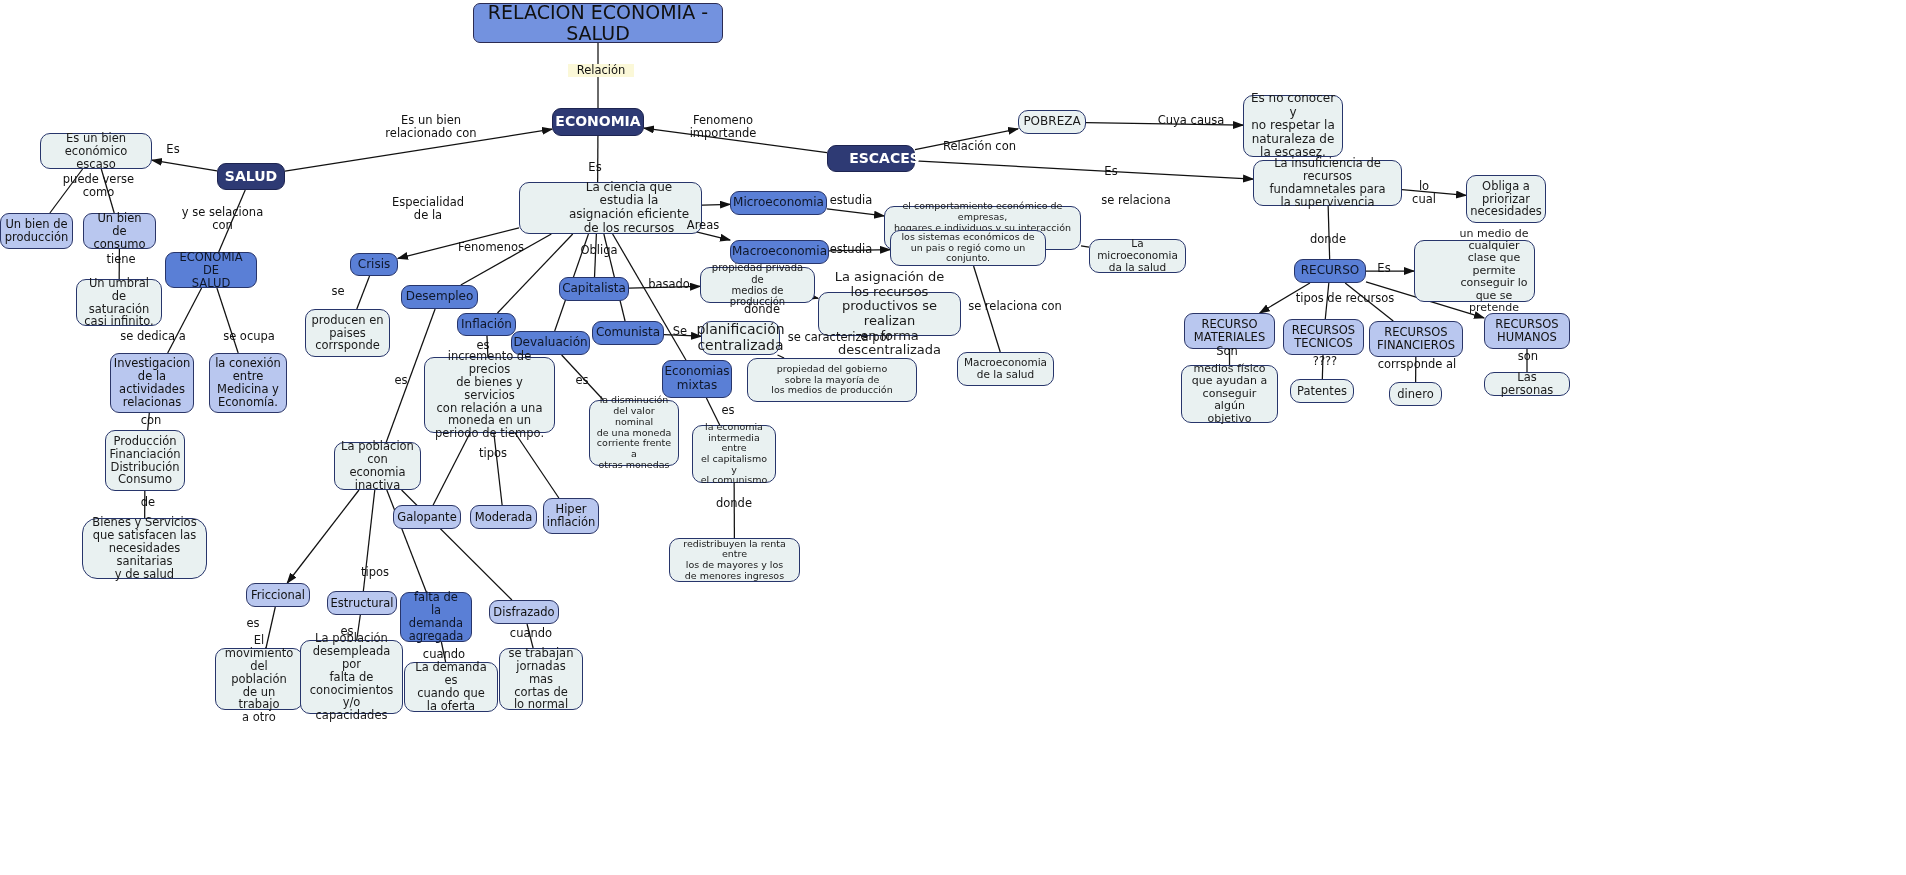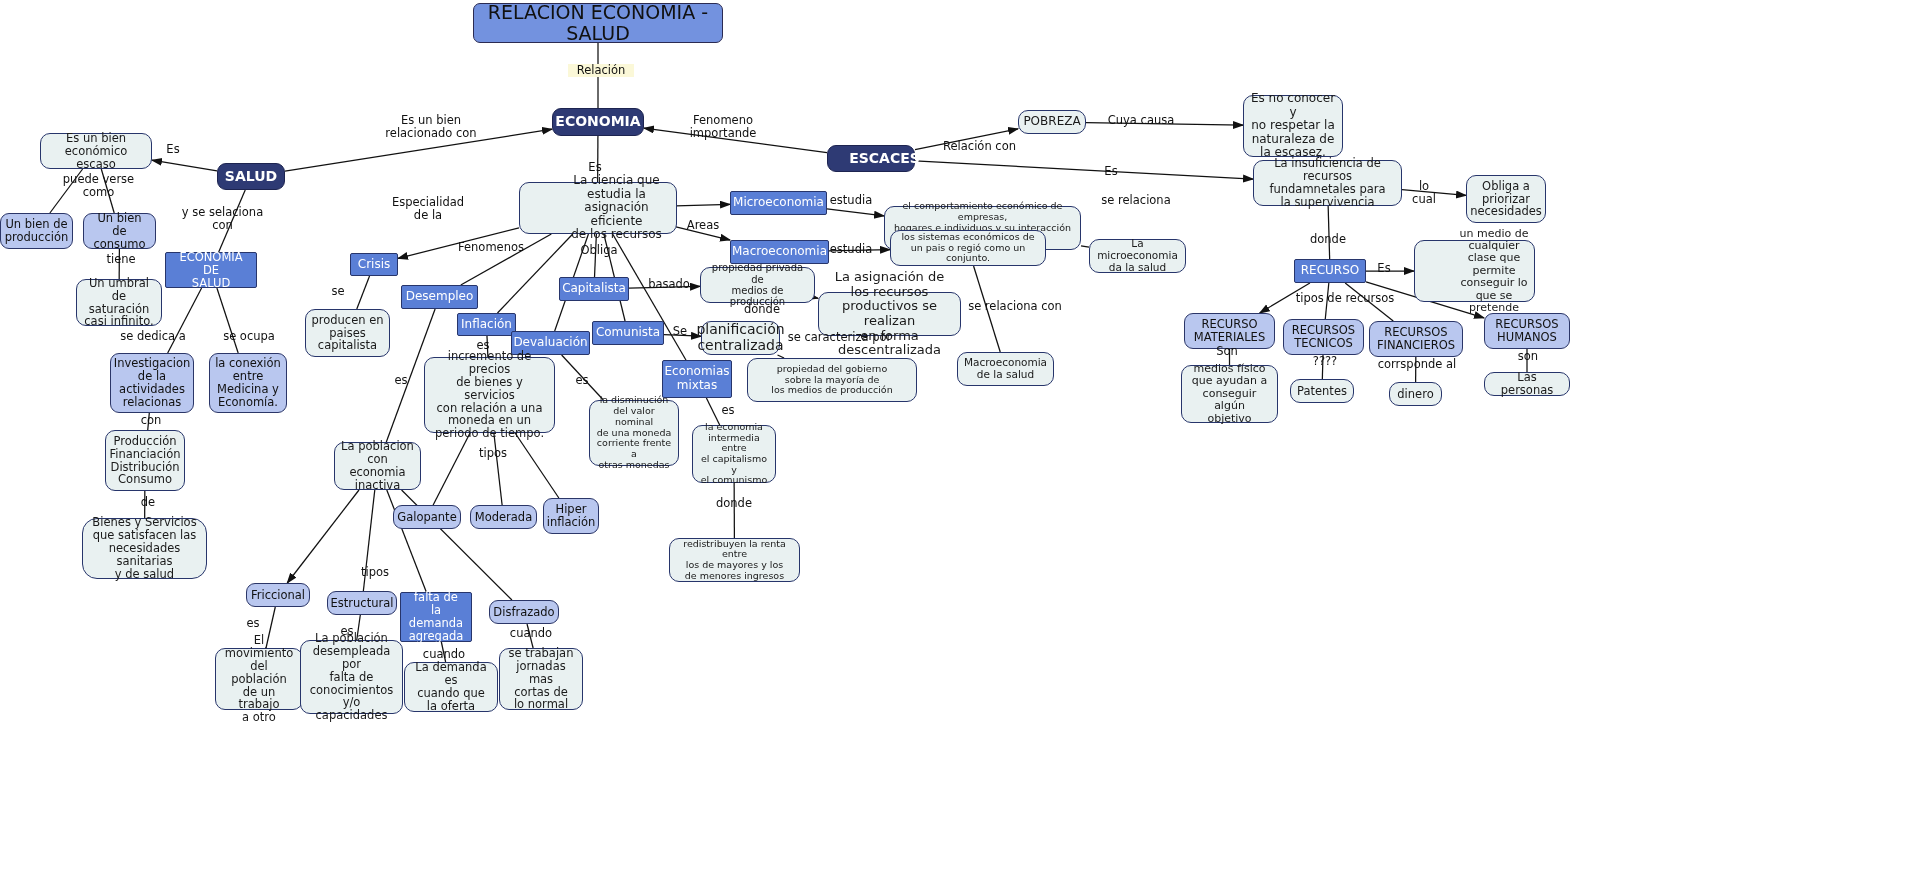--- a/index.html
+++ b/index.html
@@ -4,21 +4,21 @@
 <style>
   html,body{margin:0;padding:0;background:#ffffff;}
   body{font-family:"DejaVu Sans","Liberation Sans",sans-serif;}
   #canvas{position:relative;width:1906px;height:875px;overflow:hidden;background:#fff;}
   #edges{position:absolute;left:0;top:0;width:1906px;height:875px;pointer-events:none;}
   .node{position:absolute;box-sizing:border-box;display:flex;align-items:center;justify-content:center;
         text-align:center;border:1.3px solid #2b2b52;border-radius:9px;line-height:1.13;
         color:#1a1a1a;padding:3px 5px;}
   .n-title{background:#7392df;border-color:#2b2b52;border-radius:7px;font-size:19px;color:#111;}
   .n-dark{background:#2e3a74;border-color:#1d2450;color:#ffffff;font-weight:bold;border-radius:9px;}
-  .n-mid{background:#5a7fd6;border-color:#27356b;color:#ffffff;border-radius:2px;}
+  .n-mid{background:#5a7fd6;border-color:#27356b;color:#0f172a;border-radius:9px;}
   .n-light{background:#b9c7ef;border-color:#2b3668;color:#111;border-radius:9px;}
   .n-pale{background:#e9f1f1;border-color:#27356b;color:#1a1a1a;border-radius:10px;}
   .lbl{position:absolute;font-size:11.5px;color:#111;text-align:center;line-height:1.14;
        white-space:pre-line;}
   .lbl.hl{background:#fbf8d8;padding:0 2px;}
 </style>
 </head>
 <body>
 
 <div id="canvas">
@@ -120,21 +120,21 @@
 Financiación
 Distribución
 Consumo</div>
       <div class="node n-pale" style="left: 82px; top: 518px; width: 125px; height: 61px; font-size: 11.5px; white-space: pre-line; border-radius: 15px;">Bienes y Servicios
 que satisfacen las
 necesidades sanitarias
 y de salud</div>
       <div class="node n-mid" style="left: 350px; top: 253px; width: 48px; height: 23px; font-size: 12px; white-space: pre-line;">Crisis</div>
       <div class="node n-pale" style="left: 305px; top: 309px; width: 85px; height: 48px; font-size: 11.5px; white-space: pre-line;">producen en
 paises
-capitalista</div>
+corrsponde</div>
       <div class="node n-mid" style="left: 401px; top: 285px; width: 77px; height: 24px; font-size: 12px; white-space: pre-line;">Desempleo</div>
       <div class="node n-mid" style="left: 457px; top: 313px; width: 59px; height: 23px; font-size: 12px; white-space: pre-line;">Inflación</div>
       <div class="node n-mid" style="left: 511px; top: 331px; width: 79px; height: 24px; font-size: 12px; white-space: pre-line;">Devaluación</div>
       <div class="node n-pale" style="left: 424px; top: 357px; width: 131px; height: 76px; font-size: 11.5px; white-space: pre-line;">incremento de precios
 de bienes y servicios
 con relación a una
 moneda en un
 periodo de tiempo.</div>
       <div class="node n-pale" style="left: 589px; top: 400px; width: 90px; height: 66px; font-size: 9.5px; white-space: pre-line;">la disminución
 del valor nominal
@@ -163,21 +163,21 @@
 falta de
 conocimientos
 y/o capacidades</div>
       <div class="node n-pale" style="left: 404px; top: 662px; width: 94px; height: 50px; font-size: 11.5px; white-space: pre-line;">La demanda es
 cuando que
 la oferta</div>
       <div class="node n-pale" style="left: 499px; top: 648px; width: 84px; height: 62px; font-size: 11.5px; white-space: pre-line;">se trabajan
 jornadas mas
 cortas de
 lo normal</div>
-      <div class="node n-pale" style="left: 519px; top: 182px; width: 158px; height: 52px; font-size: 12px; white-space: pre-line; padding-left: 42px;">La ciencia que estudia la
+      <div class="node n-pale" style="left: 519px; top: 182px; width: 183px; height: 52px; font-size: 12px; white-space: pre-line; padding-left: 42px;">La ciencia que estudia la
 asignación eficiente
 de los recursos</div>
       <div class="node n-mid" style="left: 559px; top: 277px; width: 70px; height: 24px; font-size: 12px; white-space: pre-line;">Capitalista</div>
       <div class="node n-mid" style="left: 592px; top: 321px; width: 72px; height: 24px; font-size: 12px; white-space: pre-line;">Comunista</div>
       <div class="node n-mid" style="left: 662px; top: 360px; width: 70px; height: 38px; font-size: 12px; white-space: pre-line;">Economias
 mixtas</div>
       <div class="node n-pale" style="left: 700px; top: 267px; width: 115px; height: 36px; font-size: 10px; white-space: pre-line;">propiedad privada de
 medios de producción</div>
       <div class="node n-pale" style="left: 701px; top: 321px; width: 79px; height: 34px; font-size: 14px; white-space: pre-line;">planificación
 centralizada</div>
@@ -273,21 +273,21 @@
       <div class="lbl" style="left: 739px; top: 303px; width: 46px;">donde</div>
       <div class="lbl" style="left: 782px; top: 331px; width: 115px;">se caracteriza por</div>
       <div class="lbl" style="left: 718px; top: 404px; width: 20px;">es</div>
       <div class="lbl" style="left: 711px; top: 497px; width: 46px;">donde</div>
       <div class="lbl" style="left: 682px; top: 219px; width: 42px;">Areas</div>
       <div class="lbl" style="left: 826px; top: 194px; width: 50px;">estudia</div>
       <div class="lbl" style="left: 826px; top: 243px; width: 50px;">estudia</div>
       <div class="lbl" style="left: 1096px; top: 194px; width: 80px;">se relaciona</div>
       <div class="lbl" style="left: 963px; top: 300px; width: 104px;">se relaciona con</div>
       <div class="lbl" style="left: 937px; top: 140px; width: 85px;">Relación con</div>
-      <div class="lbl" style="left: 1102px; top: 114px; width: 78px;">Cuya causa</div>
+      <div class="lbl" style="left: 1152px; top: 114px; width: 78px;">Cuya causa</div>
       <div class="lbl" style="left: 1100px; top: 165px; width: 22px;">Es</div>
       <div class="lbl" style="left: 1410px; top: 180px; width: 28px;">lo
 cual</div>
       <div class="lbl" style="left: 1305px; top: 233px; width: 46px;">donde</div>
       <div class="lbl" style="left: 1373px; top: 262px; width: 22px;">Es</div>
       <div class="lbl" style="left: 1290px; top: 292px; width: 110px;">tipos de recursos</div>
       <div class="lbl" style="left: 1212px; top: 345px; width: 30px;">Son</div>
       <div class="lbl" style="left: 1308px; top: 355px; width: 34px;">????</div>
       <div class="lbl" style="left: 1374px; top: 358px; width: 86px;">corrsponde al</div>
       <div class="lbl" style="left: 1514px; top: 350px; width: 28px;">son</div>

